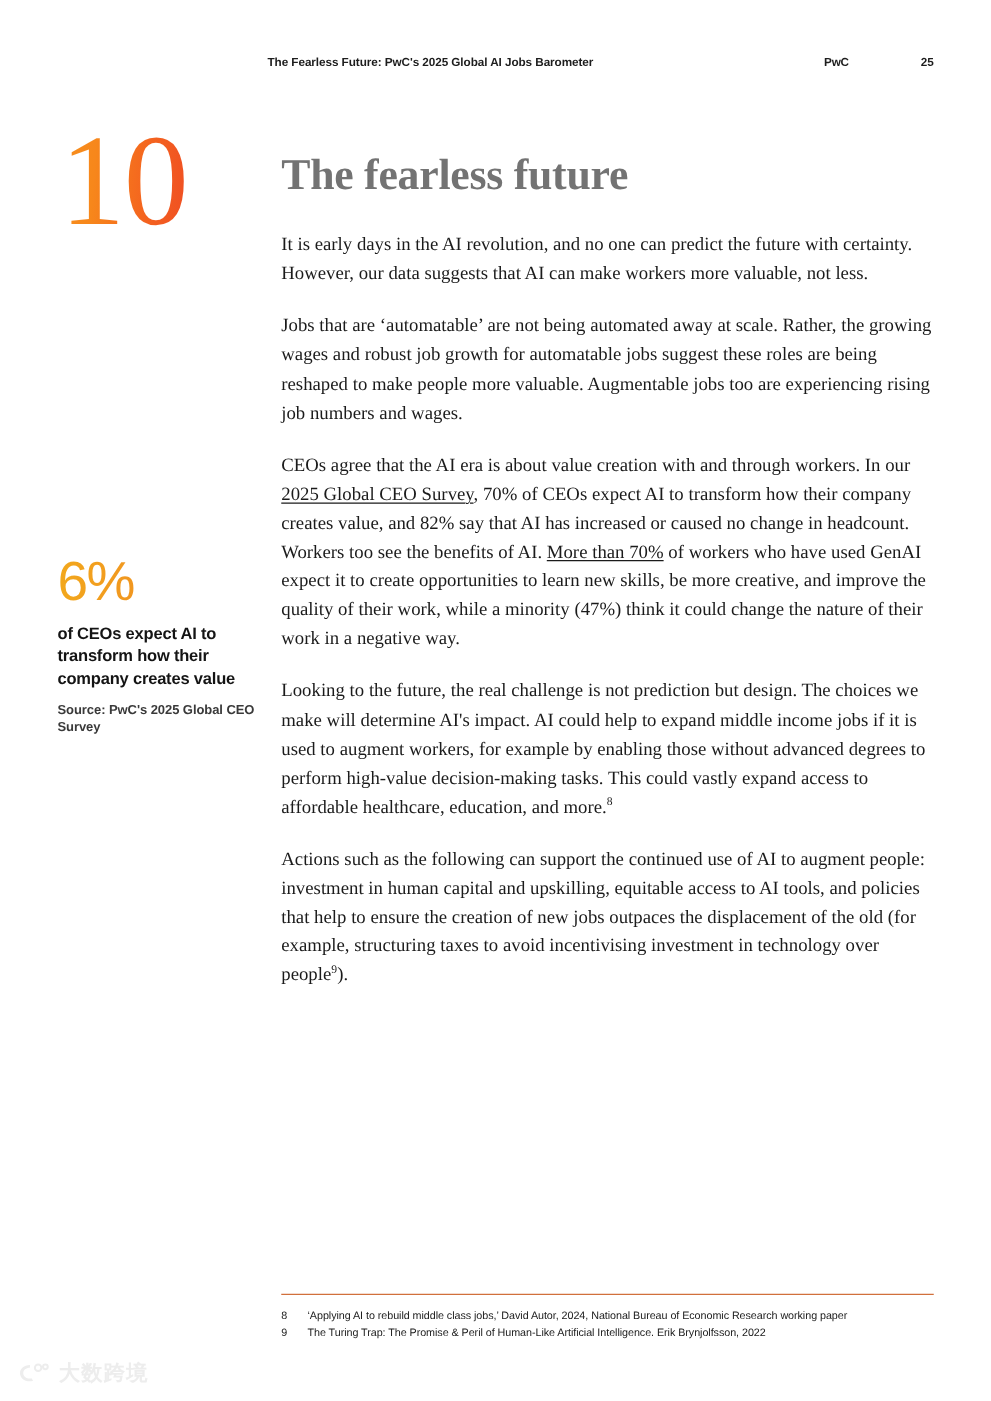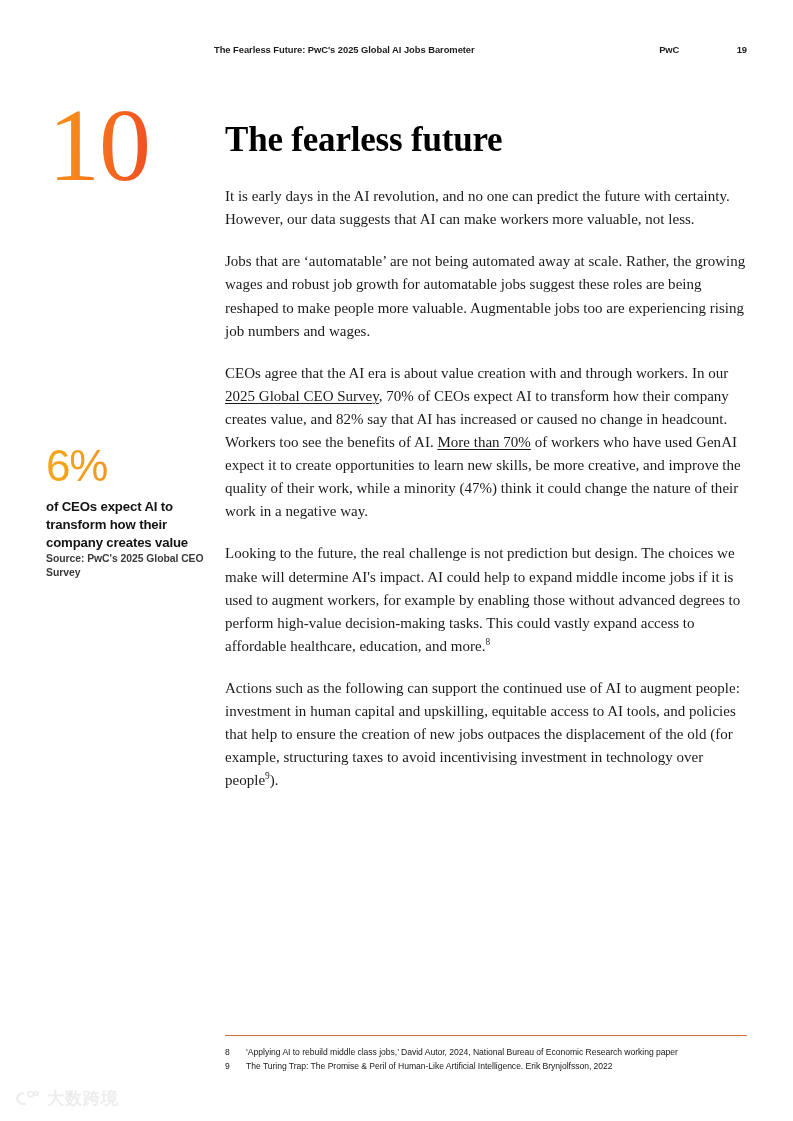--- a/index.html
+++ b/index.html
@@ -78,21 +78,21 @@
     left: 225px;
     top: 120px;
     width: 522px;
   }
   .chapter-title {
     font-family: "Liberation Serif", serif;
     font-size: 35px;
     font-weight: bold;
     line-height: 1.12;
     letter-spacing: -0.2px;
-    color: #000000;
+    color: #737373;
     margin: 0 0 26px 0;
   }
   .body-par {
     font-family: "Liberation Serif", serif;
     font-size: 15px;
     line-height: 1.54;
     color: #1b1b1b;
     margin: 0 0 19px 0;
     text-align: left;
     letter-spacing: 0.01px;
@@ -130,20 +130,21 @@
     -webkit-text-fill-color: transparent;
     margin-bottom: 9px;
   }
   .stat-caption {
     font-family: "Liberation Sans", sans-serif;
     font-size: 13.2px;
     font-weight: bold;
     line-height: 1.36;
     color: #141414;
     letter-spacing: -0.15px;
+    margin-bottom: 10px;
   }
   .stat-source {
     font-family: "Liberation Sans", sans-serif;
     font-size: 10.4px;
     font-weight: 700;
     line-height: 1.32;
     color: #3a3a3a;
     letter-spacing: -0.05px;
   }
 
@@ -202,21 +203,21 @@
 </style>
 </head>
 <body>
 
 <div class="page">
 
   <div class="running-header">
     <span class="rh-title">The Fearless Future: PwC's 2025 Global AI Jobs Barometer</span>
     <span class="rh-spacer"></span>
     <span class="rh-brand">PwC</span>
-    <span class="rh-page">19</span>
+    <span class="rh-page">25</span>
   </div>
 
   <div class="chapter-number">10</div>
 
   <div class="main-col">
     <h1 class="chapter-title">The fearless future</h1>
 
     <p class="body-par">It is early days in the AI revolution, and no one can predict the future with certainty. However, our data suggests that AI can make workers more valuable, not less.</p>
     <p class="body-par">Jobs that are ‘automatable’ are not being automated away at scale. Rather, the growing wages and robust job growth for automatable jobs suggest these roles are being reshaped to make people more valuable. Augmentable jobs too are experiencing rising job numbers and wages.</p>
 

